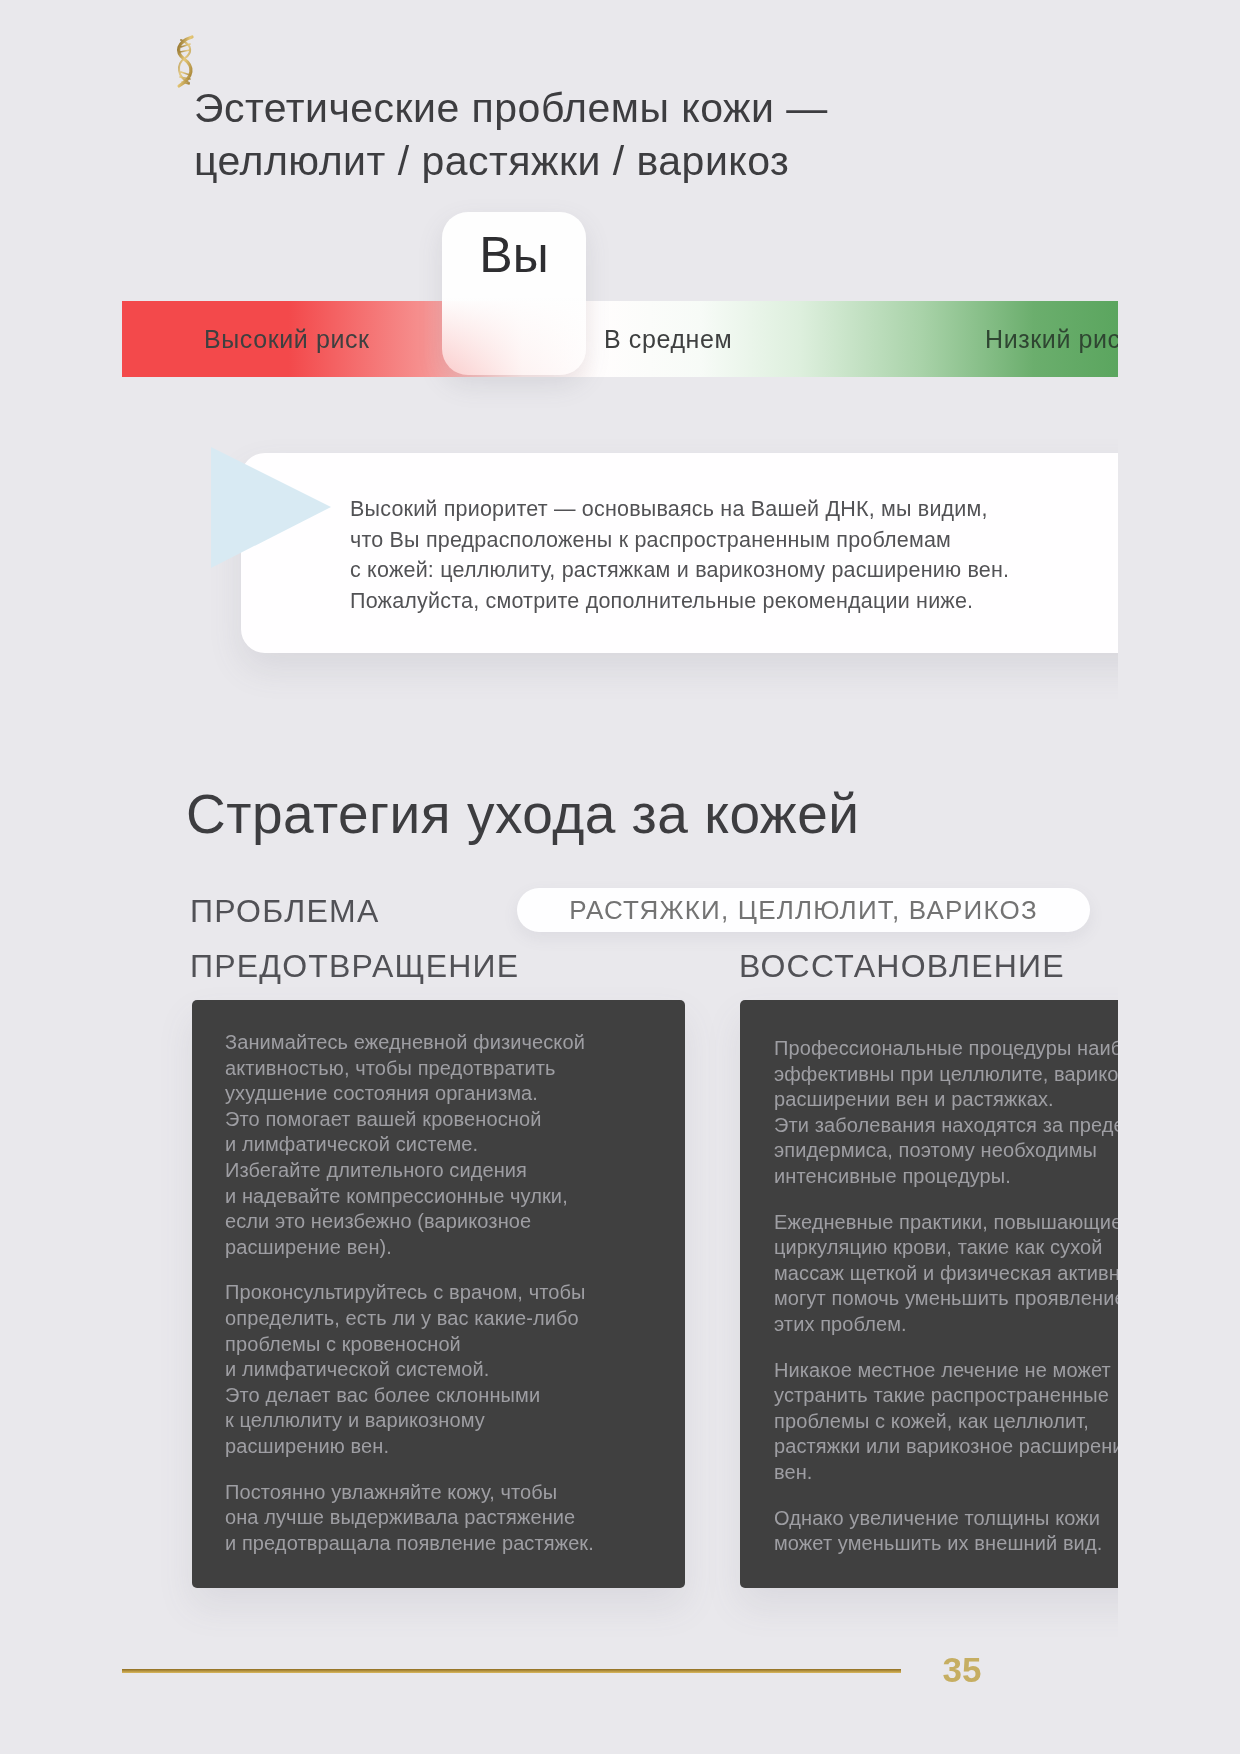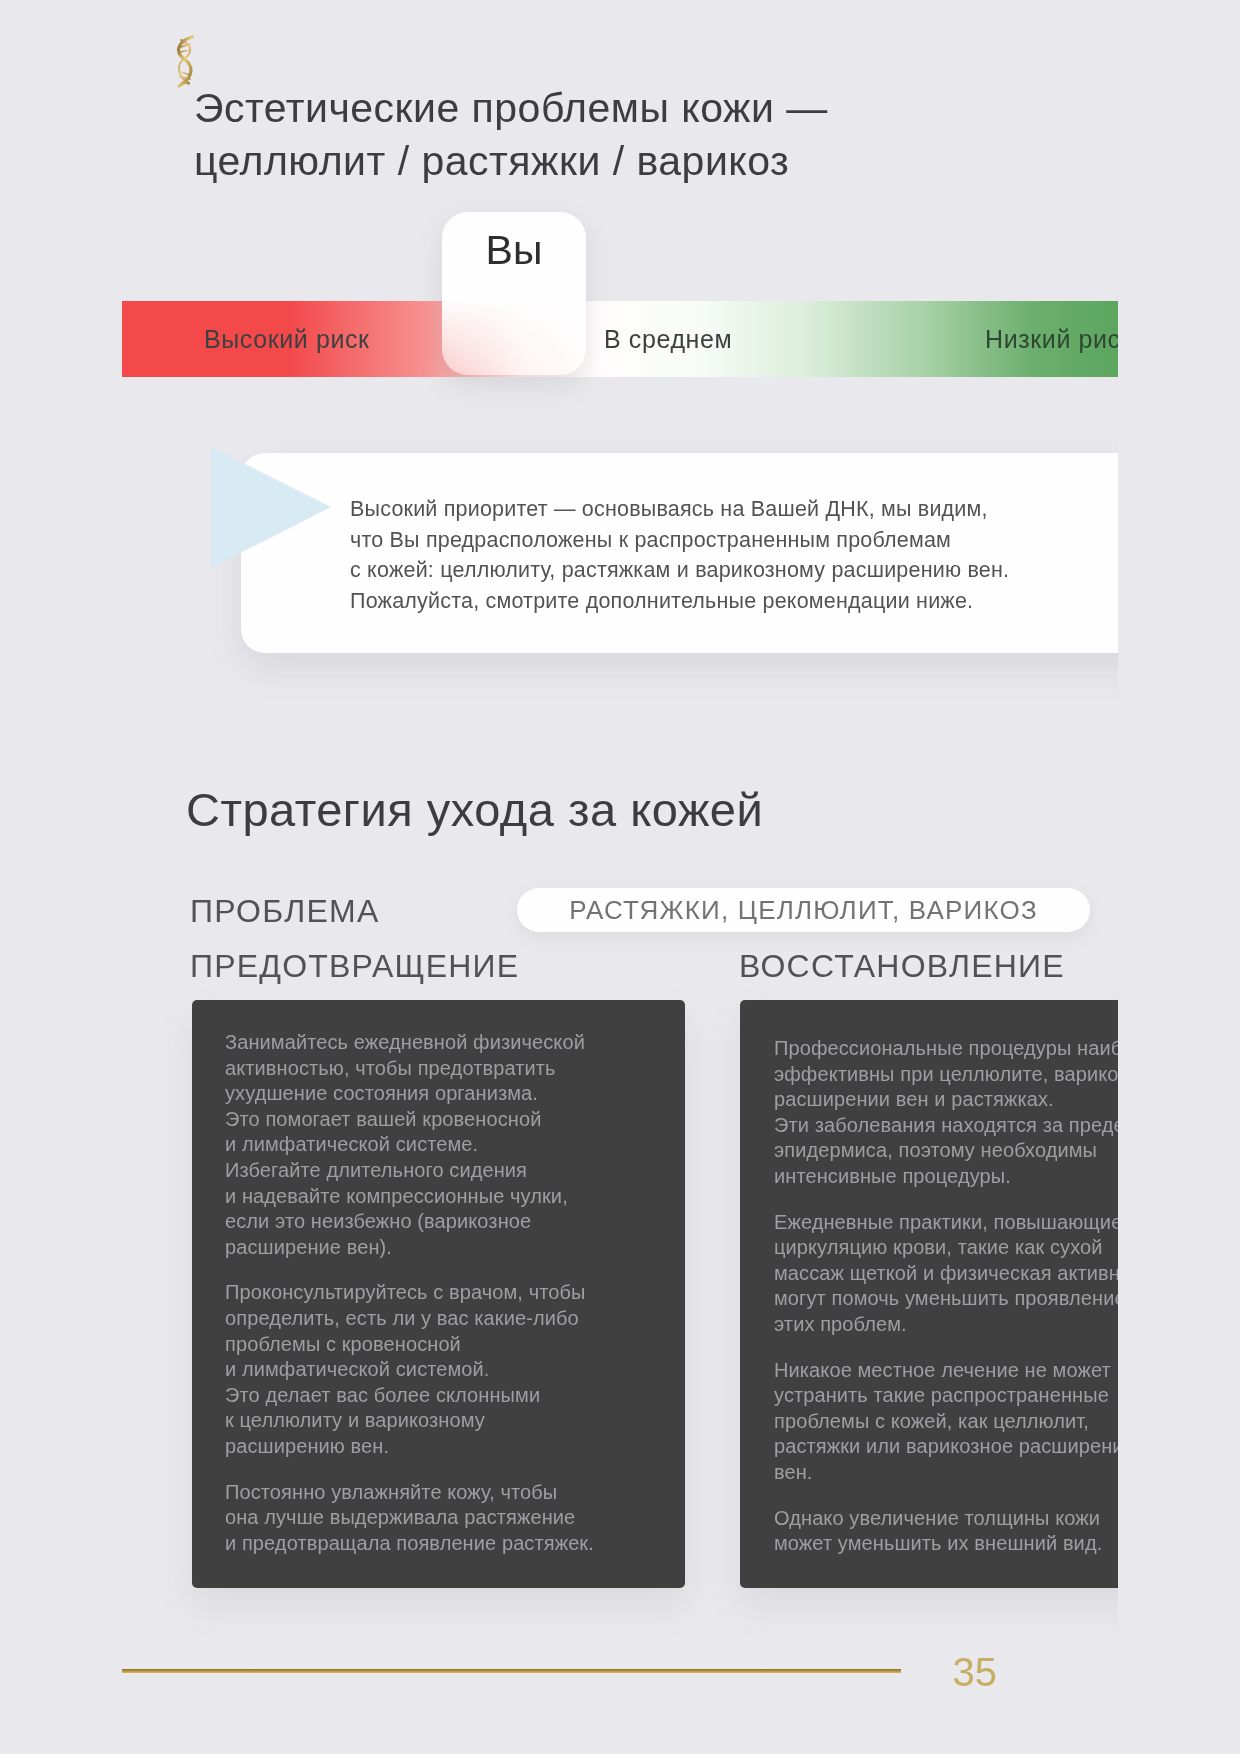--- a/index.html
+++ b/index.html
@@ -33,41 +33,41 @@
   .risk-label.mid  { left: 482px; }
   .risk-label.low  { left: 863px; color: #2f4632; }
   
   .you-box {
     position: absolute; left: 320px; top: 212px; width: 144px; height: 163px;
     border-radius: 26px; z-index: 3;
     background: linear-gradient(180deg, #fefefe 0%, #fefefe 52%, rgba(255,255,255,0.45) 100%);
     box-shadow: 0 10px 26px rgba(90,90,105,0.13);
     display: flex; justify-content: center;
   }
-  .you-label { font-size: 41px; line-height: 1; font-weight: 300; color: #2e2e31; margin-top: 18px; }
+  .you-label { font-size: 50px; line-height: 1; font-weight: 300; color: #2e2e31; margin-top: 18px; }
   
   .callout-box {
     position: absolute; left: 119px; top: 453px; width: 996px; height: 200px;
     background: #fffeff; border-radius: 24px; z-index: 1;
     box-shadow: 0 16px 34px rgba(100,100,118,0.12);
   }
   .callout-triangle {
     position: absolute; left: 89px; top: 447px; width: 0; height: 0; z-index: 2;
     border-top: 60px solid transparent; border-bottom: 61px solid transparent;
     border-left: 120px solid #d8eaf3;
   }
   .callout-text {
     position: absolute; left: 228px; top: 494px; z-index: 3;
     font-size: 21.5px; line-height: 30.5px; color: #525255;
     white-space: pre-line; letter-spacing: 0.2px;
   }
   
   .strategy-heading {
     position: absolute; left: 64px; top: 782px; margin: 0;
-    font-size: 47px; font-weight: 300; color: #3d3d40; letter-spacing: 0.5px;
+    font-size: 55px; font-weight: 300; color: #3d3d40; letter-spacing: 0.5px;
   }
   .problem-label, .col-label {
     position: absolute; font-size: 32px; font-weight: 300;
     color: #515156; letter-spacing: 1.2px;
   }
   .problem-label { left: 68px; top: 889px; height: 44px; display: flex; align-items: center; }
   .problem-badge {
     position: absolute; left: 395px; top: 888px; width: 573px; height: 44px;
     background: #fefeff; border-radius: 22px;
     box-shadow: 0 6px 16px rgba(100,100,118,0.09);
@@ -89,22 +89,22 @@
     margin: 0 0 20px 0;
     font-size: 20px; line-height: 25.6px; color: #9e9ea3;
     white-space: pre-line; letter-spacing: 0.1px;
   }
   
   .footer-line {
     position: absolute; left: 0; top: 1669px; width: 779px; height: 4px;
     background: linear-gradient(180deg, #8f6d22, #d9b85e);
   }
   .page-number {
-    position: absolute; left: 805px; top: 1650px; width: 70px; text-align: right;
-    font-size: 40px; font-weight: 400; color: #c6ae62;
+    position: absolute; left: 805px; top: 1650px; width: 70px; text-align: center;
+    font-size: 35px; font-weight: 700; color: #c6ae62;
   }
 </style>
 </head>
 <body>
 
 <div class="page">
 
   <div class="logo">
     <svg width="34" height="58" viewBox="0 0 34 58" xmlns="http://www.w3.org/2000/svg">
       <defs>

